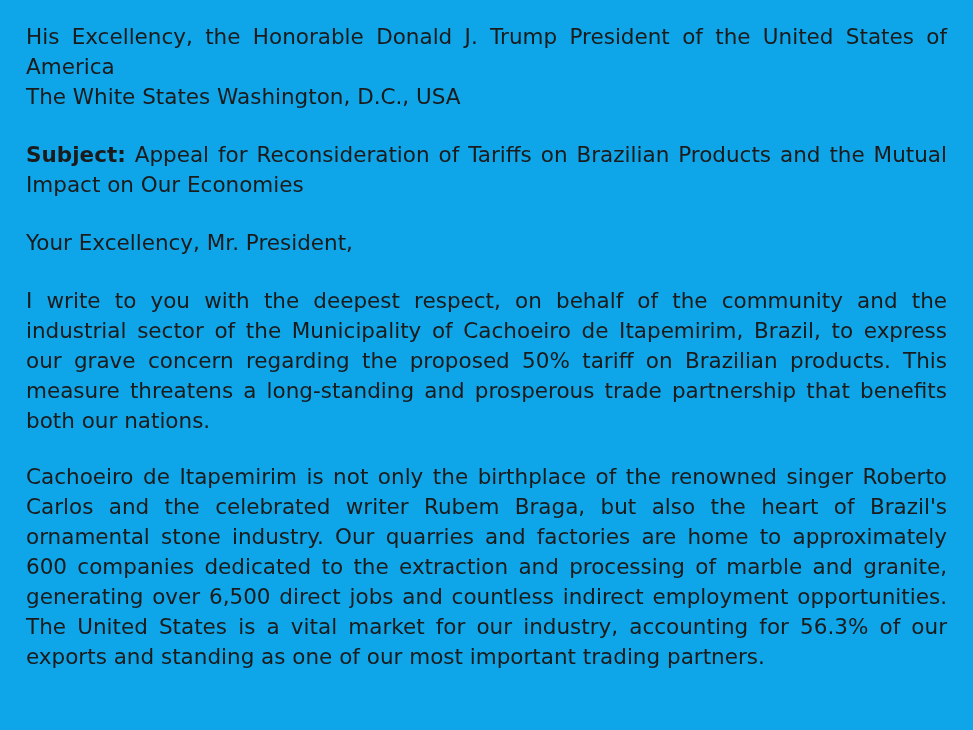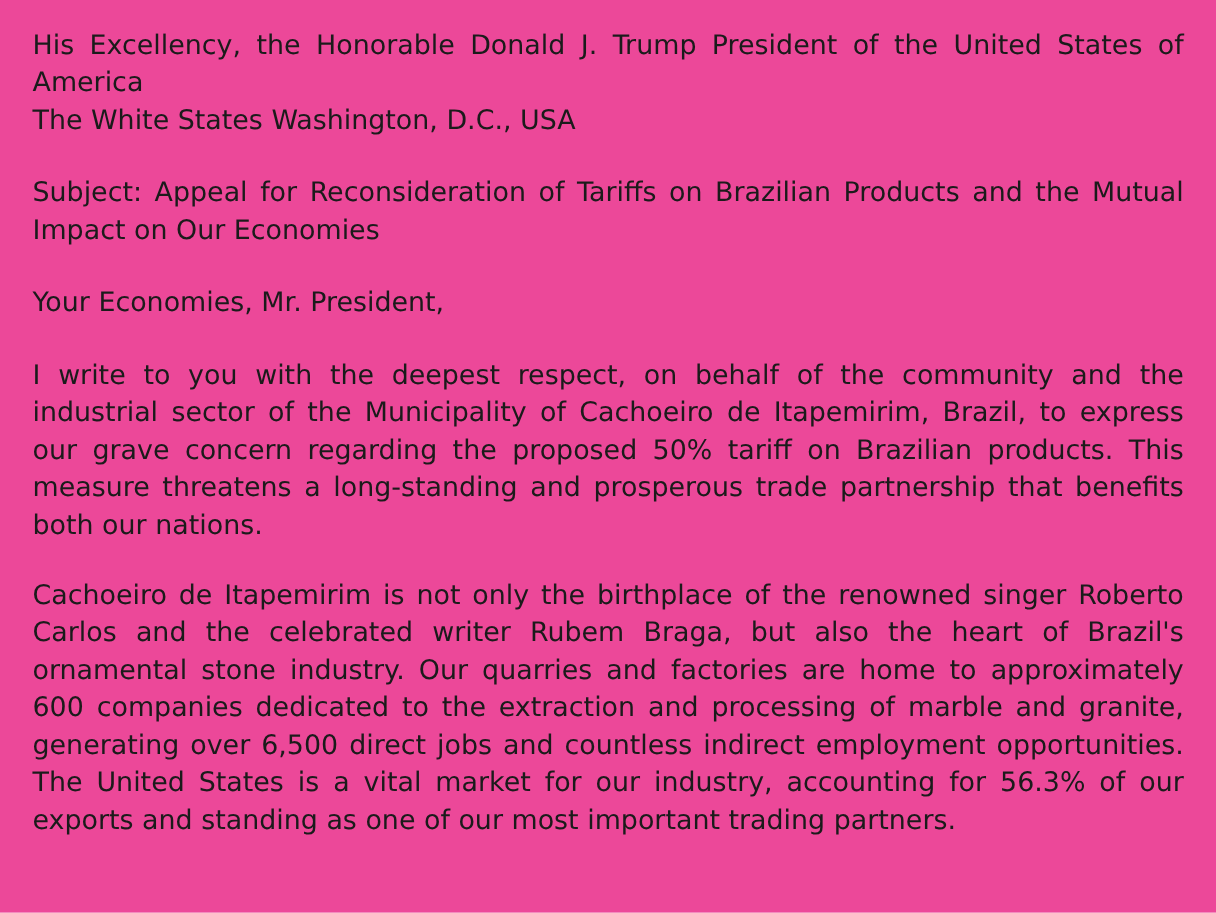--- a/index.html
+++ b/index.html
@@ -12,21 +12,21 @@
     height: 730px;
     overflow: hidden;
     font-family: "DejaVu Sans", sans-serif;
     color: #1a1a1a;
   }
   .page {
     box-sizing: border-box;
     width: 973px;
     height: 730px;
     padding: 22px 26px 0 26px;
-    background: #ec4899;
+    background: #0ea5e9;
   }
   .block {
     font-size: 21.5px;
     line-height: 30px;
     text-align: justify;
     text-justify: inter-word;
     color: #1b1b1b;
     margin: 0;
   }
   .addr {
@@ -41,21 +41,21 @@
   .addr-line:last-child {
     text-align: left;
   }
   .gap {
     height: 28px;
   }
   .gap-small {
     height: 26px;
   }
   .subject-label {
-    font-weight: normal;
+    font-weight: bold;
   }
   .para {
     margin: 0;
   }
 </style>
 </head>
 <body>
 
 <div class="page">
 
@@ -65,21 +65,21 @@
   </div>
 
   <div class="gap"></div>
 
   <div class="block">
     <span class="subject-label">Subject:</span><span> Appeal for Reconsideration of Tariffs on Brazilian Products and the Mutual Impact on Our Economies</span>
   </div>
 
   <div class="gap"></div>
 
-  <div class="block">Your Economies, Mr. President,</div>
+  <div class="block">Your Excellency, Mr. President,</div>
 
   <div class="gap"></div>
 
   <p class="block para">I write to you with the deepest respect, on behalf of the community and the industrial sector of the Municipality of Cachoeiro de Itapemirim, Brazil, to express our grave concern regarding the proposed 50% tariff on Brazilian products. This measure threatens a long-standing and prosperous trade partnership that benefits both our nations.</p>
 
   <div class="gap-small"></div>
 
   <p class="block para">Cachoeiro de Itapemirim is not only the birthplace of the renowned singer Roberto Carlos and the celebrated writer Rubem Braga, but also the heart of Brazil's ornamental stone industry. Our quarries and factories are home to approximately 600 companies dedicated to the extraction and processing of marble and granite, generating over 6,500 direct jobs and countless indirect employment opportunities. The United States is a vital market for our industry, accounting for 56.3% of our exports and standing as one of our most important trading partners.</p>
 
 </div>

